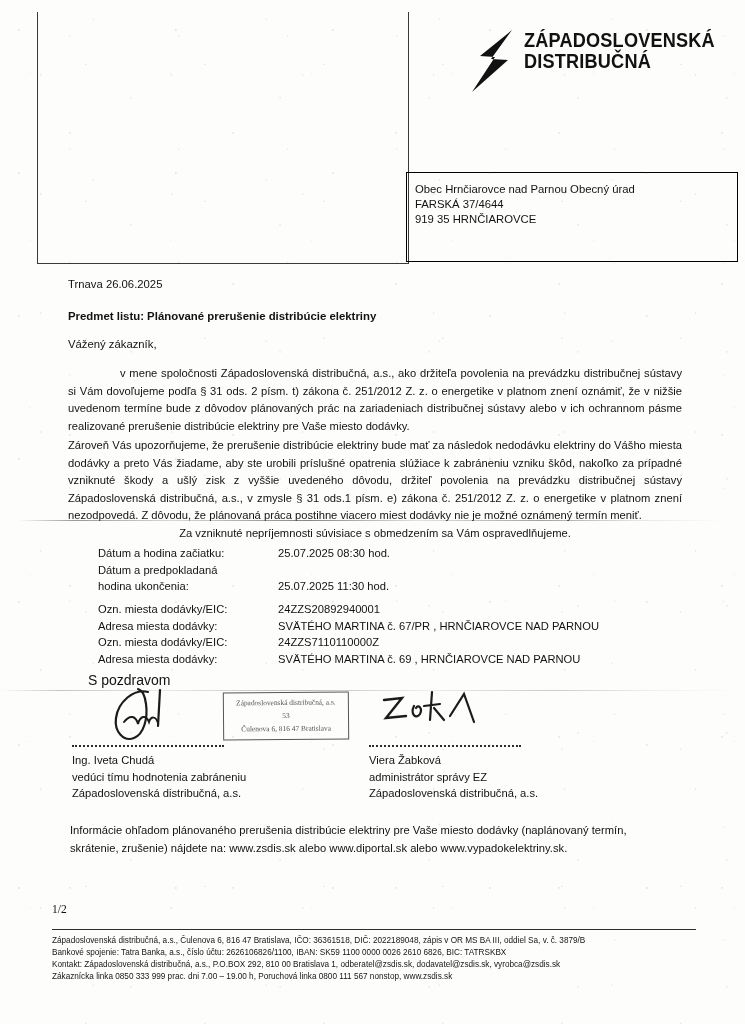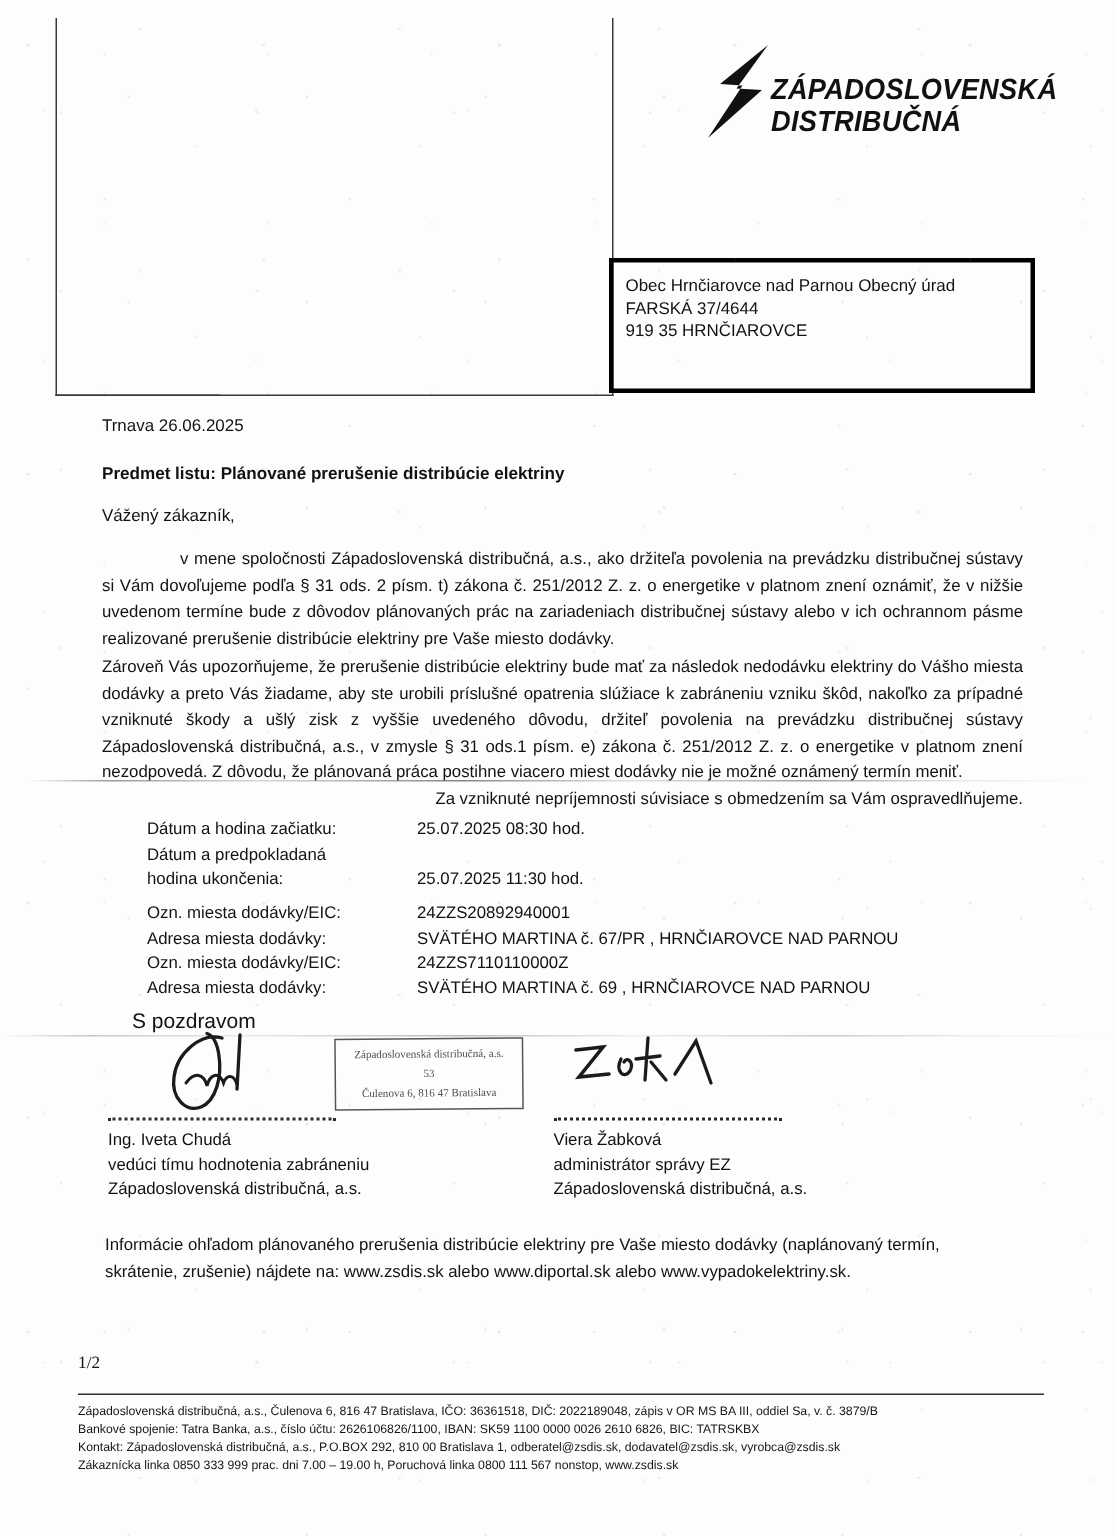--- a/index.html
+++ b/index.html
@@ -36,21 +36,21 @@
       radial-gradient(circle at 21% 44%, rgba(120,120,120,.20) 0 .6px, transparent 1px);
     background-size: 157px 143px, 131px 119px, 173px 161px, 119px 137px,
                      149px 127px, 163px 151px, 109px 113px, 141px 167px;
   }
 
   .abs { position: absolute; }
 
   
   #logo-block {
     left: 470px; top: 30px;
-    display: flex; align-items: flex-end;  font-style: italic;
+    display: flex; align-items: flex-start; gap: 10px;
   }
   #logo-mark { width: 44px; height: 62px; display:block; }
   #logo-words {
     font-weight: 800;
     font-size: 19.5px;
     line-height: 21px;
     letter-spacing: .2px;
     color: #111;
     font-family: "Liberation Sans", sans-serif;
     transform: scaleX(.93);
@@ -68,22 +68,22 @@
   }
   #letterhead-frame-notch {
     left: 37px; top: 263px;
     width: 110px; height: 1px;
     background: #3a3a3a;
   }
 
   
   #address-box {
     left: 406px; top: 172px;
-    width: 284px; height: 90px;
-    border: 3px solid #000000;
+    width: 332px; height: 90px;
+    border: 1px solid #000000;
     box-sizing: border-box;
     padding: 9px 0 0 8px;
     font-size: 11.3px;
     line-height: 15.2px;
   }
 
   
   #city-date   { left: 68px; top: 278px; font-size: 11.3px; }
   #subject     { left: 68px; top: 310px; font-size: 11.4px; font-weight: 700; }
   #salutation  { left: 68px; top: 338px; font-size: 11.3px; }
@@ -211,21 +211,21 @@
   <div class="abs" id="city-date">Trnava 26.06.2025</div>
 
   <div class="abs" id="subject">Predmet listu: Plánované prerušenie distribúcie elektriny</div>
 
   <div class="abs" id="salutation">Vážený zákazník,</div>
 
   <div class="abs para" id="para-1"><span class="indent"></span><span>v mene spoločnosti Západoslovenská distribučná, a.s., ako držiteľa povolenia na prevádzku distribučnej sústavy si Vám dovoľujeme podľa § 31 ods. 2 písm. t) zákona č. 251/2012 Z. z. o energetike v platnom znení oznámiť, že v nižšie uvedenom termíne bude z dôvodov plánovaných prác na zariadeniach distribučnej sústavy alebo v ich ochrannom pásme realizované prerušenie distribúcie elektriny pre Vaše miesto dodávky.</span></div>
 
   <div class="abs para" id="para-2">
     <span>Zároveň Vás upozorňujeme, že prerušenie distribúcie elektriny bude mať za následok nedodávku elektriny do Vášho miesta dodávky a preto Vás žiadame, aby ste urobili príslušné opatrenia slúžiace k zabráneniu vzniku škôd, nakoľko za prípadné vzniknuté škody a ušlý zisk z vyššie uvedeného dôvodu, držiteľ povolenia na prevádzku distribučnej sústavy Západoslovenská distribučná, a.s., v zmysle § 31 ods.1 písm. e) zákona č. 251/2012 Z. z. o energetike v platnom znení nezodpovedá. Z dôvodu, že plánovaná práca postihne viacero miest dodávky nie je možné oznámený termín meniť.</span>
-    <div style="text-align:right">Za vzniknuté nepríjemnosti súvisiace s obmedzením sa Vám ospravedlňujeme.</div>
+    <div style="text-align:center">Za vzniknuté nepríjemnosti súvisiace s obmedzením sa Vám ospravedlňujeme.</div>
   </div>
 
   <div class="smudge" id="smudge-1"></div>
 
   <div class="abs kv" id="schedule-block">
     <div class="kv-row">
       <div class="kv-key">Dátum a hodina začiatku:</div>
       <div class="kv-val">25.07.2025 08:30 hod.</div>
     </div>
     <div class="kv-row">

